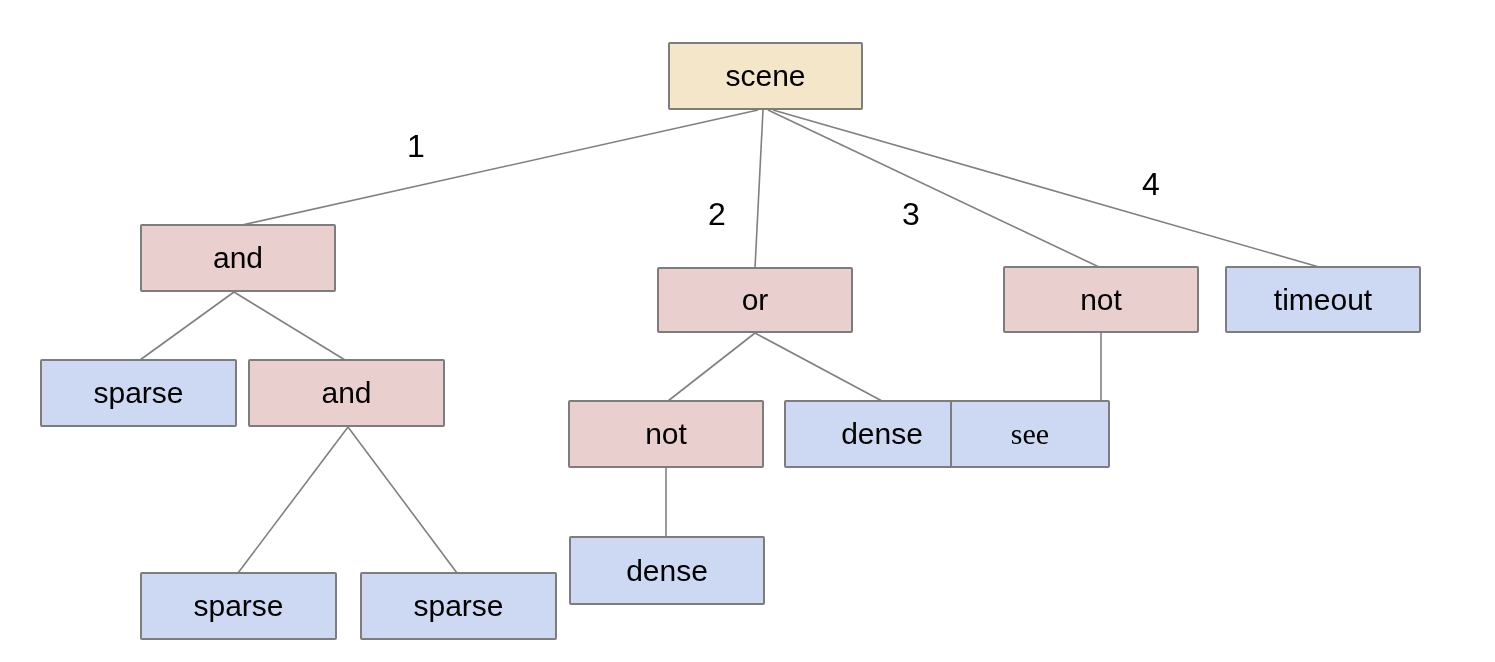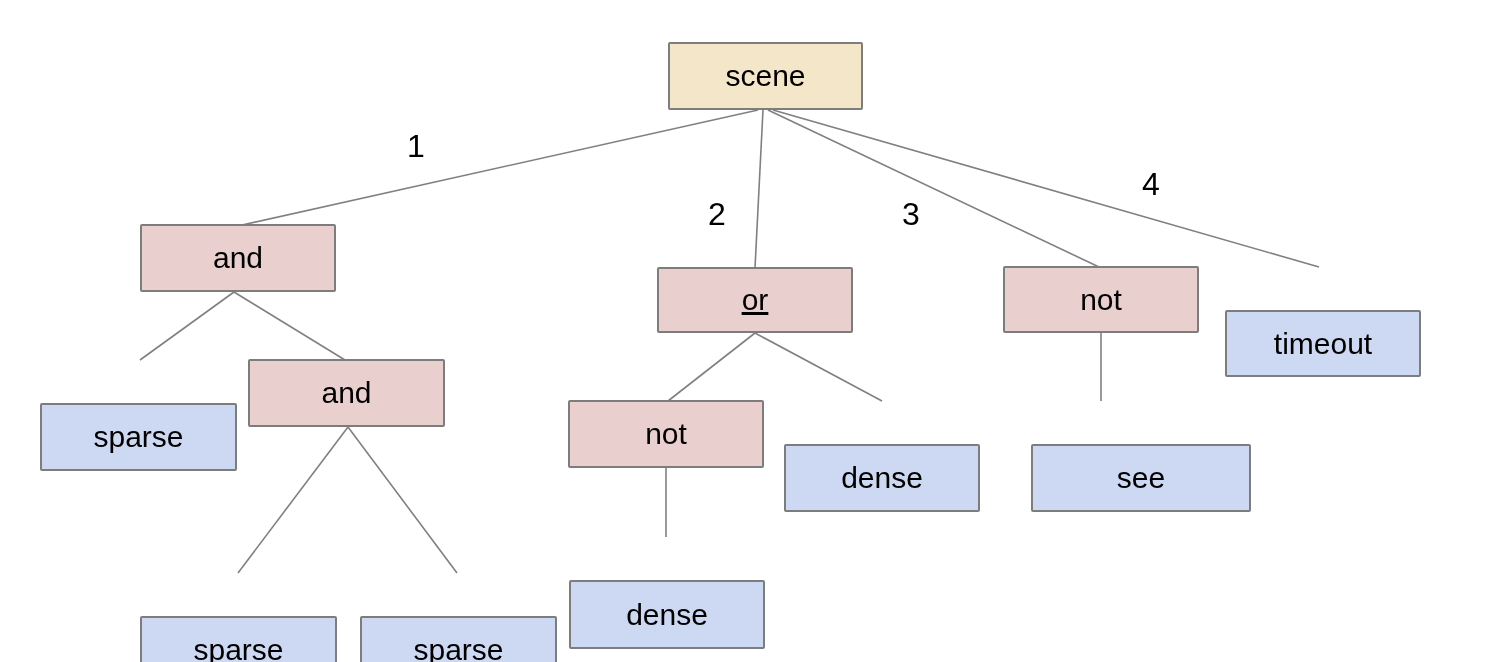--- a/index.html
+++ b/index.html
@@ -40,36 +40,36 @@
     align-items: center;
     justify-content: center;
     border: 2px solid var(--node-border);
     border-radius: 2px;
     font-size: 30px;
     color: var(--text-color);
     line-height: 1;
   }
   .node.root   { background: var(--root-fill); }
   .node.op     { background: var(--operator-fill); }
-  .node.leaf   { background: var(--leaf-fill); margin-top: 44px; }
+  .node.leaf   { background: var(--leaf-fill); }
 
   
   .n-scene    { left: 668px;  top: 42px;  width: 195px; height: 68px; }
   .n-and1     { left: 140px;  top: 224px; width: 196px; height: 68px; }
-  .n-or       { left: 657px;  top: 267px; width: 196px; height: 66px; text-decoration: underline; }
+  .n-or       { left: 657px;  top: 267px; width: 196px; height: 66px; }
   .n-not1     { left: 1003px; top: 266px; width: 196px; height: 67px; }
   .n-timeout  { left: 1225px; top: 266px; width: 196px; height: 67px; }
   .n-sparse1  { left: 40px;   top: 359px; width: 197px; height: 68px; }
   .n-and2     { left: 248px;  top: 359px; width: 197px; height: 68px; }
   .n-sparse2  { left: 140px;  top: 572px; width: 197px; height: 68px; }
   .n-sparse3  { left: 360px;  top: 572px; width: 197px; height: 68px; }
   .n-not2     { left: 568px;  top: 400px; width: 196px; height: 68px; }
   .n-dense1   { left: 784px;  top: 400px; width: 196px; height: 68px; }
   .n-dense2   { left: 569px;  top: 536px; width: 196px; height: 69px; }
-  .n-see      { left: 1031px; top: 400px; width: 220px; height: 68px; }
+  .n-see      { left: 950px; top: 400px; width: 160px; height: 68px; font-family: Liberation Serif, serif; }
 
   .edge-label {
     position: absolute;
     font-size: 32px;
     color: var(--text-color);
     transform: translate(-50%, -50%);
     line-height: 1;
   }
   .el-1 { left: 416px;  top: 146px; }
   .el-2 { left: 717px;  top: 214px; }

